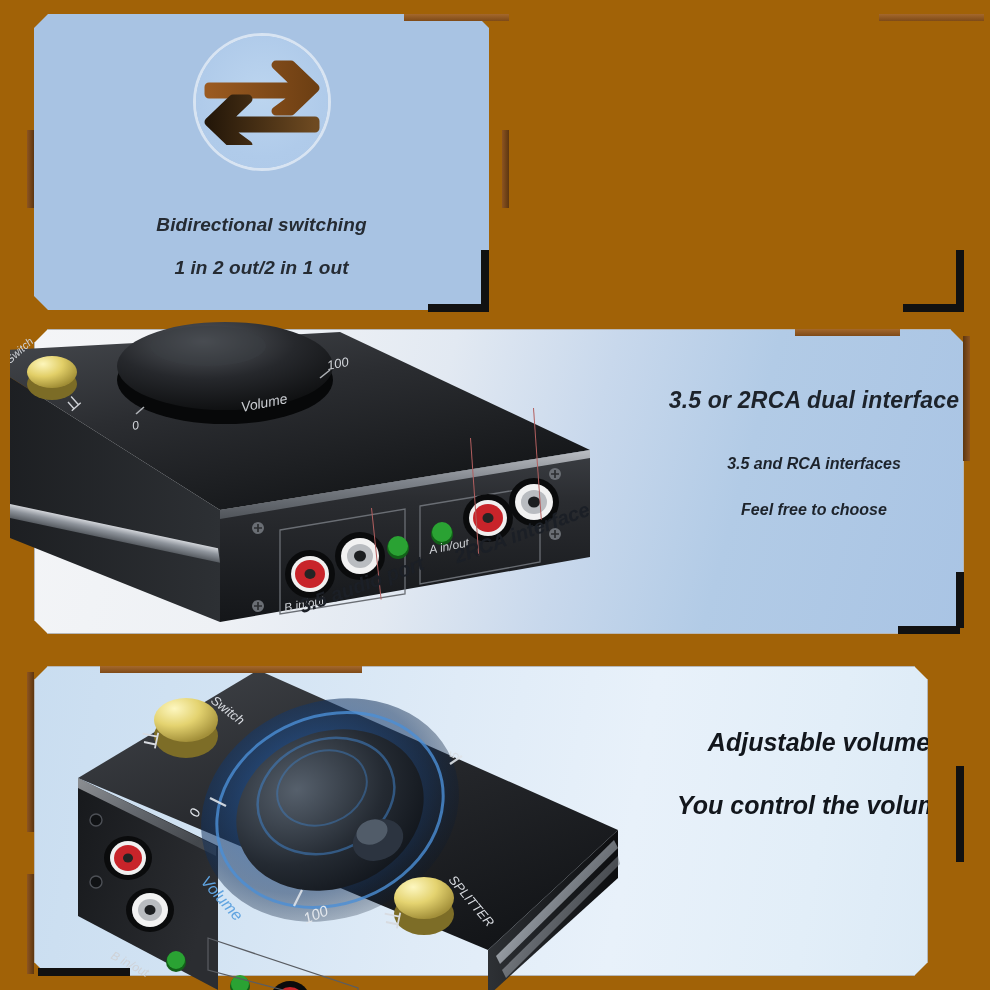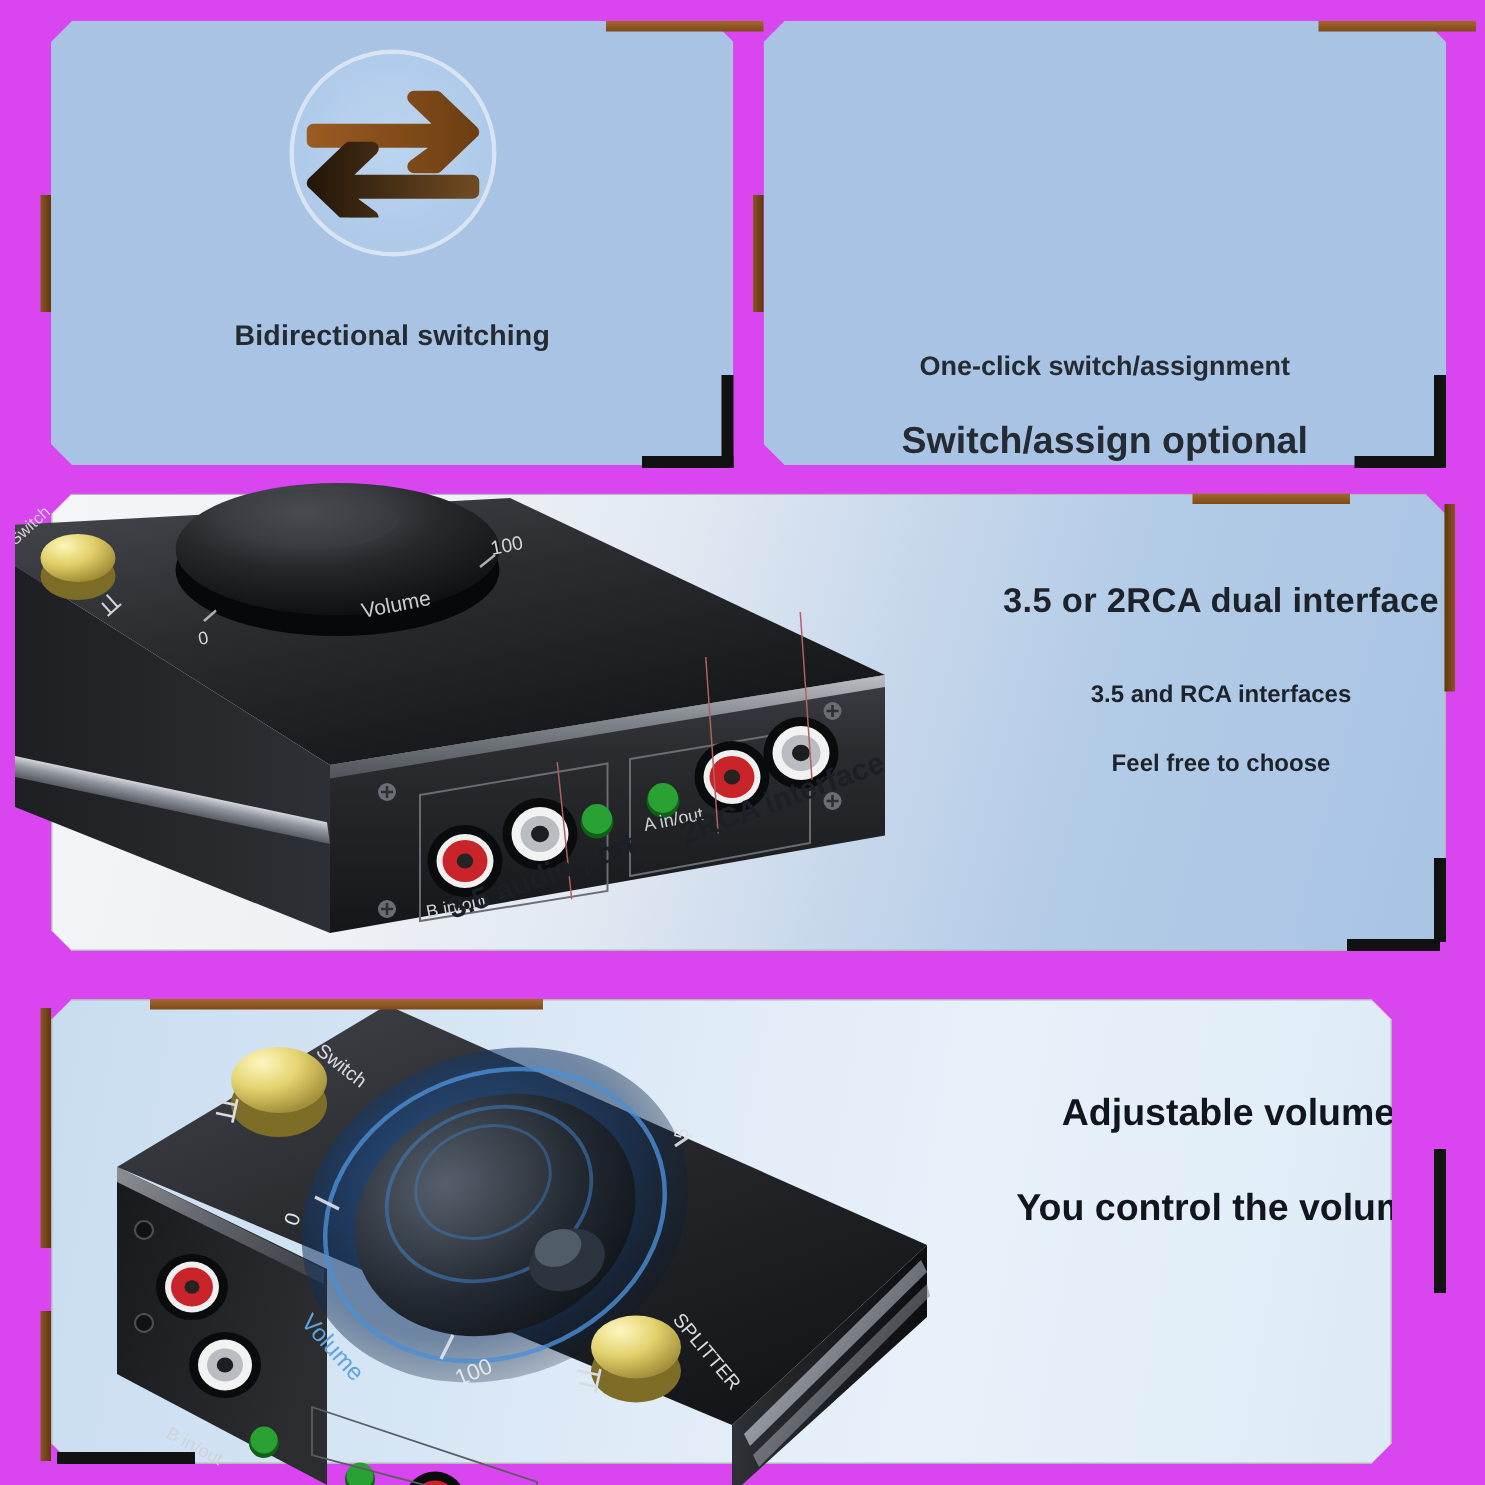--- a/index.html
+++ b/index.html
@@ -9,21 +9,22 @@
     height: 990px;
     background: #ffffff;
     font-family: "Liberation Sans", sans-serif;
     overflow: hidden;
     position: relative;
   }
 
   .page {
     position: absolute;
     inset: 0;
-    background: #d946ef;
+    background: #a16207;
+    font-style: italic;
   }
 
   
   .panel {
     position: absolute;
     overflow: hidden;
   }
 
   
   .chamfer {
@@ -167,32 +168,28 @@
             <stop offset="0%" stop-color="#6e4a21"></stop>
             <stop offset="100%" stop-color="#241709"></stop>
           </linearGradient>
         </defs>
         <path d="M6 28 L96 28 L73 6 L88 6 L112 29 L88 52 L73 52 L96 35 L6 35 Z" fill="url(#gTop)" stroke="url(#gTop)" stroke-width="9" stroke-linejoin="round"></path>
         <path d="M112 62 L22 62 L45 40 L30 40 L6 63 L30 86 L45 86 L22 69 L112 69 Z" fill="url(#gBot)" stroke="url(#gBot)" stroke-width="9" stroke-linejoin="round"></path>
       </svg>
     </div>
 
     <div class="panel-caption cap-a">Bidirectional switching</div>
+    <div class="panel-caption cap-b">1 in 2 out/2 in 1 out</div>
   </div>
 
   <div class="accent-bar-top" style="left:404px; top:14px; width:105px;"></div>
   <div class="accent-bar-left" style="left:27px; top:130px; height:78px;"></div>
   <div class="edge-dark-v" style="left:481px; top:250px; height:62px;"></div>
   <div class="edge-dark-h" style="left:428px; top:304px; width:61px;"></div>
 
-  <div class="panel chamfer blue-bg" id="panel-oneclick">
-
-    <div class="panel-caption cap-c">One-click switch/assignment</div>
-    <div class="panel-caption cap-d">Switch/assign optional</div>
-  </div>
 
   <div class="accent-bar-top" style="left:879px; top:14px; width:105px;"></div>
   <div class="accent-bar-left" style="left:502px; top:130px; height:78px;"></div>
   <div class="edge-dark-v" style="left:956px; top:250px; height:62px;"></div>
   <div class="edge-dark-h" style="left:903px; top:304px; width:61px;"></div>
 
   <div class="panel chamfer" id="panel-interface">
     <div class="iface-bg"></div>
     <div class="thin-outline"></div>
 

